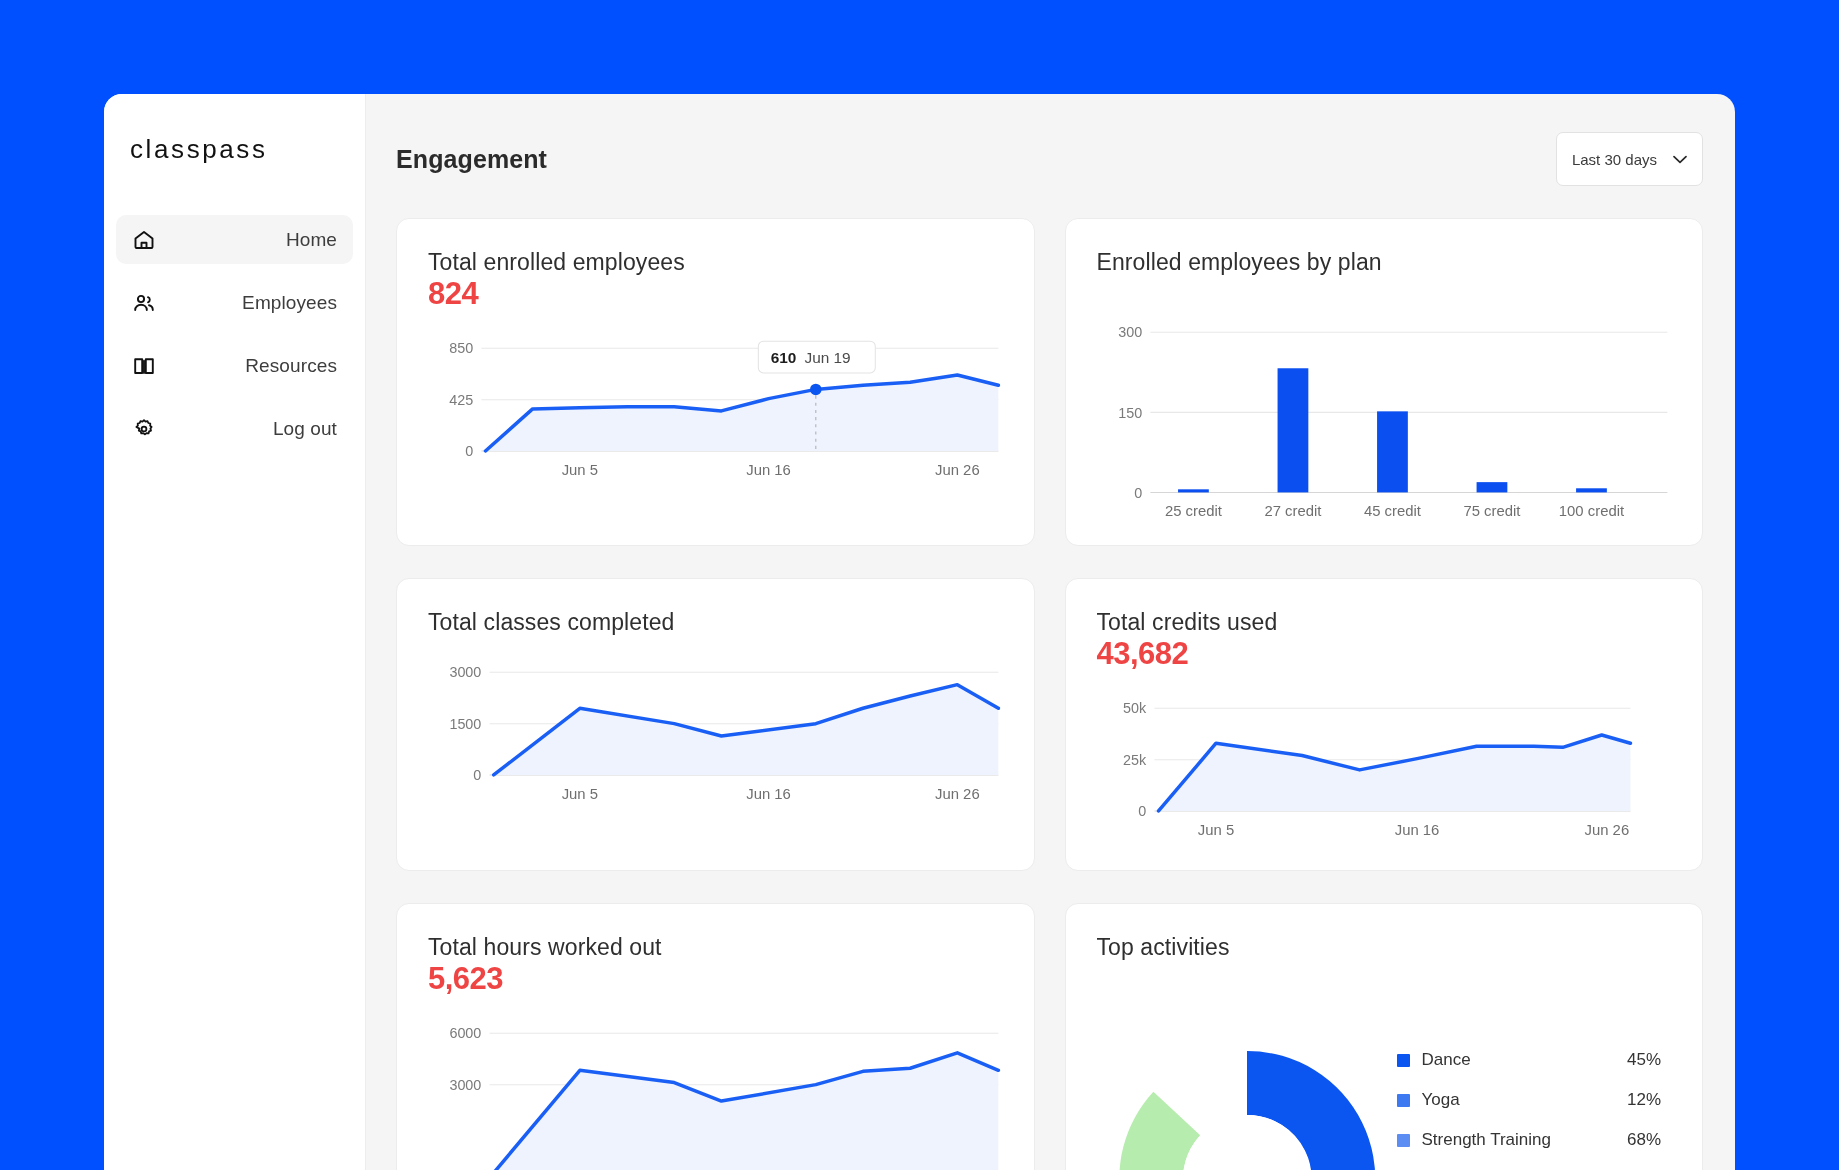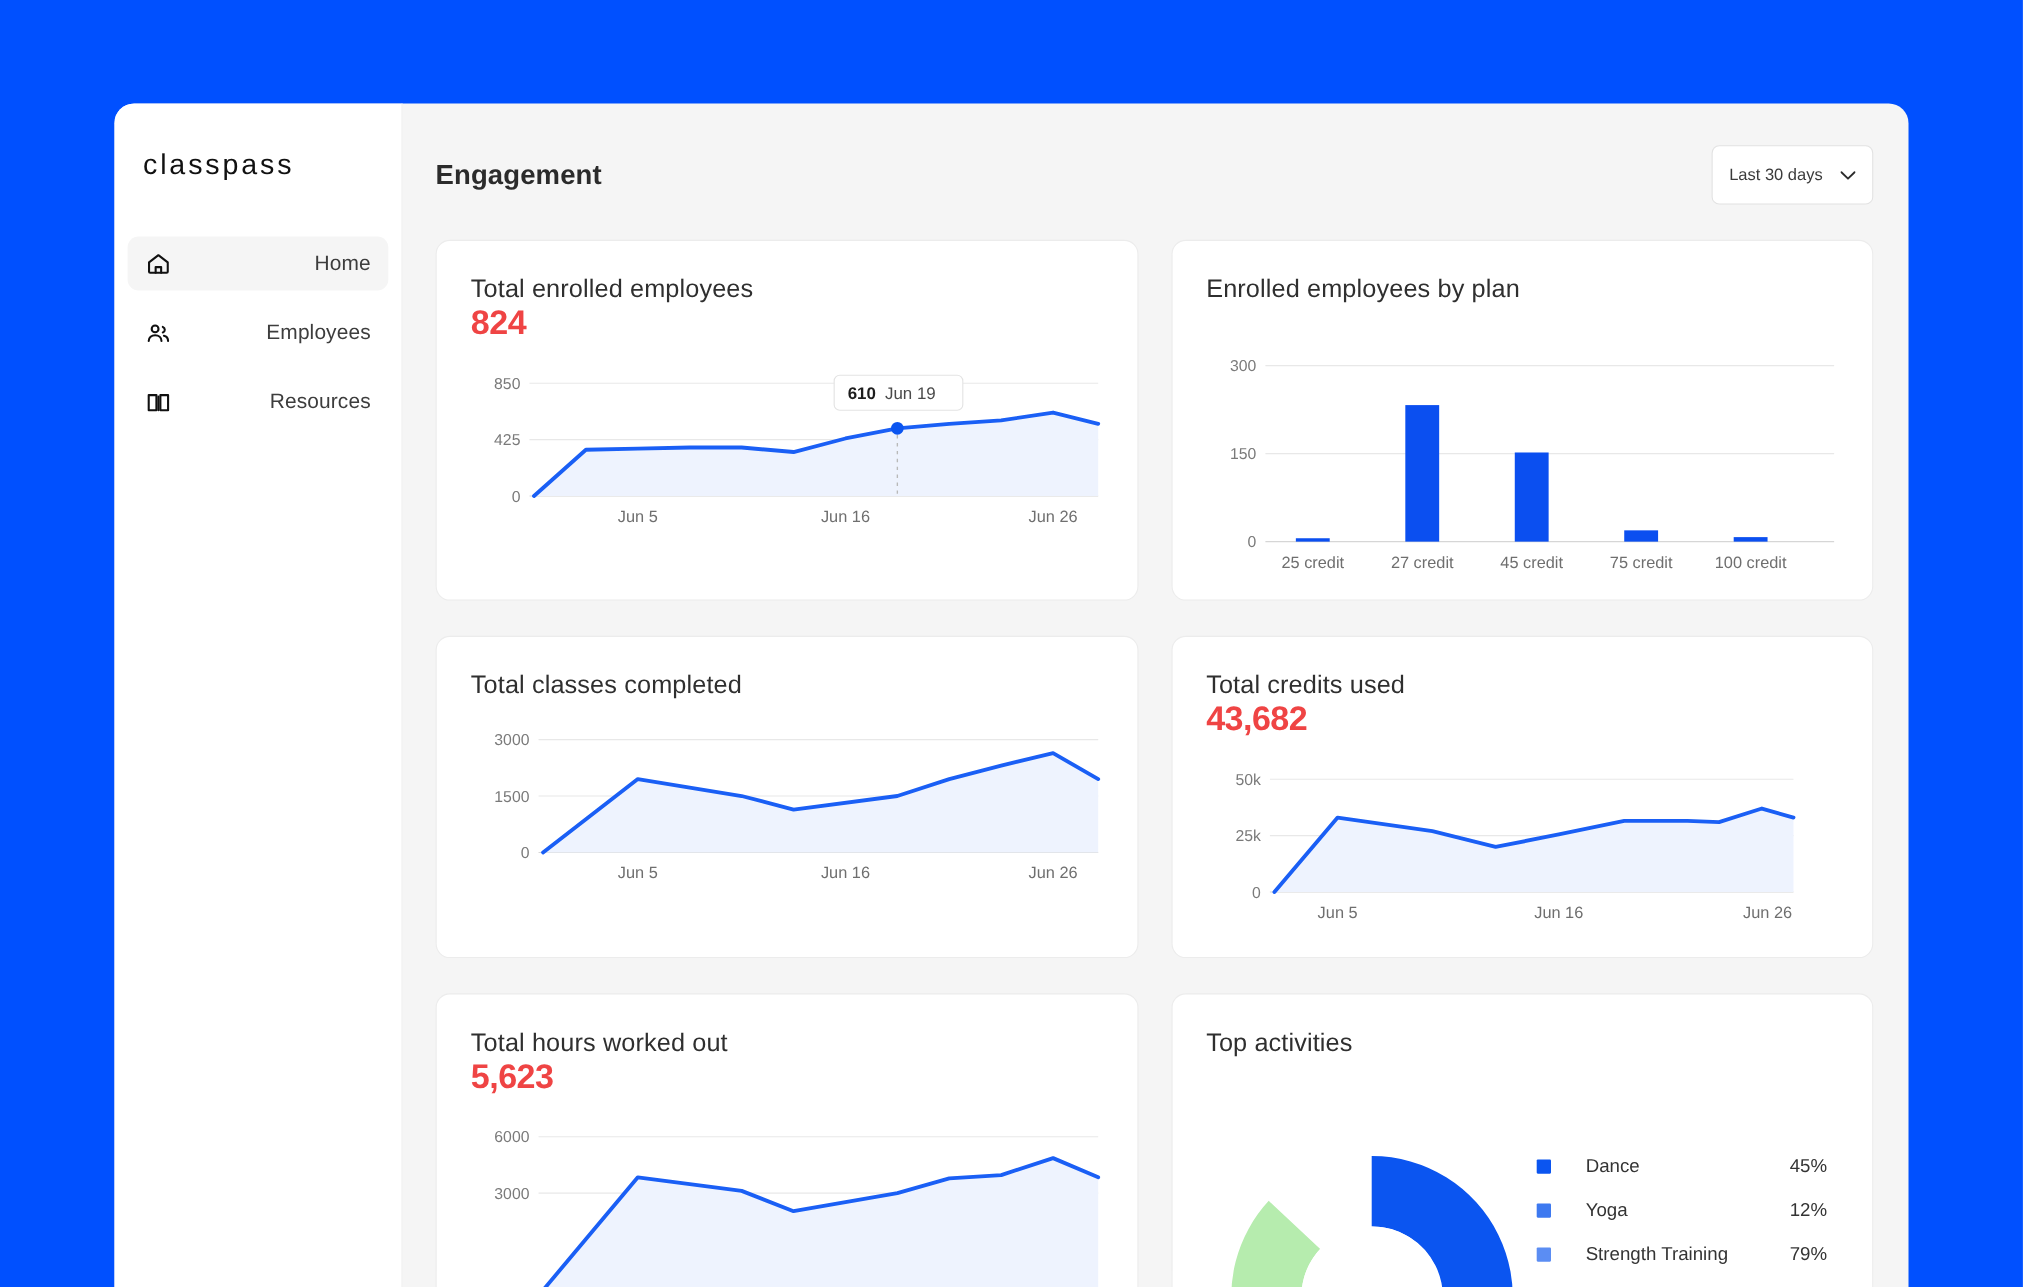--- a/index.html
+++ b/index.html
@@ -113,21 +113,21 @@
 
   
   .donut-row { display: flex; align-items: flex-start; margin-top: 26px; }
   .donut-wrap { width: 300px; flex: 0 0 300px; position: relative; }
   .legend { flex: 1; padding-top: 58px; padding-right: 10px; }
   .legend-row {
     display: flex; align-items: center;
     height: 30px; margin-bottom: 10px;
   }
   .sw { width: 13px; height: 13px; flex: 0 0 13px; border-radius: 1px; }
-  .legend-name { font-size: 17px; color: #343434; margin-left: 32px; }
+  .legend-name { font-size: 17px; color: #343434; margin-left: 12px; }
   .legend-pct { margin-left: auto; font-size: 17px; color: #343434; }
 </style>
 </head>
 <body>
 
 <div class="app-window">
 
   <aside class="sidebar">
     <div class="brand">classpass</div>
 
@@ -159,20 +159,29 @@
         <span>
           <svg class="nav-ico" viewBox="0 0 24 24" fill="none" stroke="currentColor" stroke-width="1.9" stroke-linecap="round" stroke-linejoin="round">
             <path d="M3.2 5.2h7V19h-7z"></path>
             <path d="M13.8 5.2h7V19h-7z"></path>
             <path d="M12 6.6V19"></path>
           </svg>
         </span>
         <span class="label">Resources</span>
       </div>
 
+      <div class="nav-item">
+        <span>
+          <svg class="nav-ico" viewBox="0 0 24 24" fill="none" stroke="currentColor" stroke-width="1.8" stroke-linejoin="round">
+            <path d="M12 3.2l1.5 1.4 2-.5.8 1.9 2 .6-.2 2 1.5 1.4-1.2 1.6.6 2-1.9.8-.6 2-2-.3-1.6 1.3-1.6-1.3-2 .3-.6-2-1.9-.8.6-2L4.4 10l1.5-1.4-.2-2 2-.6.8-1.9 2 .5z"></path>
+            <circle cx="12" cy="12" r="2.4"></circle>
+          </svg>
+        </span>
+        <span class="label">Log out</span>
+      </div>
 
     </nav>
   </aside>
 
   <main class="main">
 
     <div class="topbar">
       <div class="page-title">Engagement</div>
       <div class="daterange">
         <span>Last 30 days</span>
@@ -350,21 +359,21 @@
 
             <div class="legend-row">
               <span class="sw" style="background:#3d79f0"></span>
               <span class="legend-name">Yoga</span>
               <span class="legend-pct">12%</span>
             </div>
 
             <div class="legend-row">
               <span class="sw" style="background:#5b8df3"></span>
               <span class="legend-name">Strength Training</span>
-              <span class="legend-pct">79%</span>
+              <span class="legend-pct">68%</span>
             </div>
 
             <div class="legend-row">
               
               
               
             </div>
 
           </div>
         </div>

